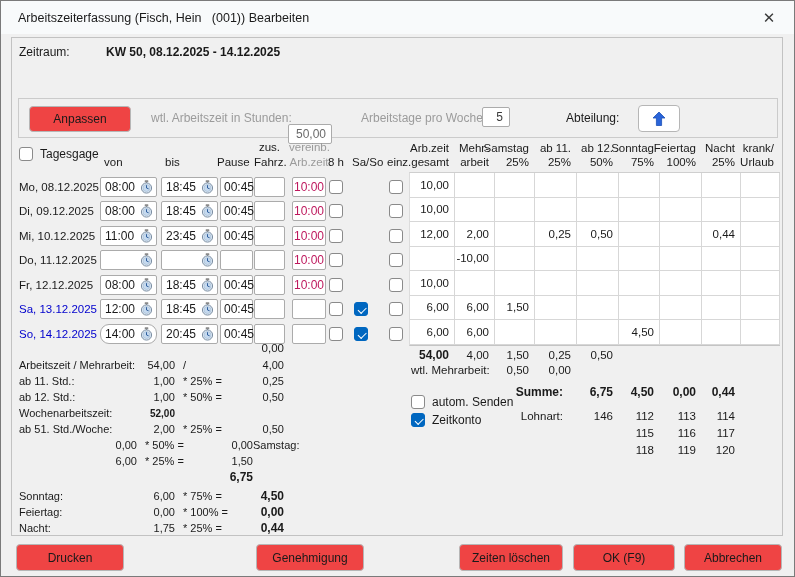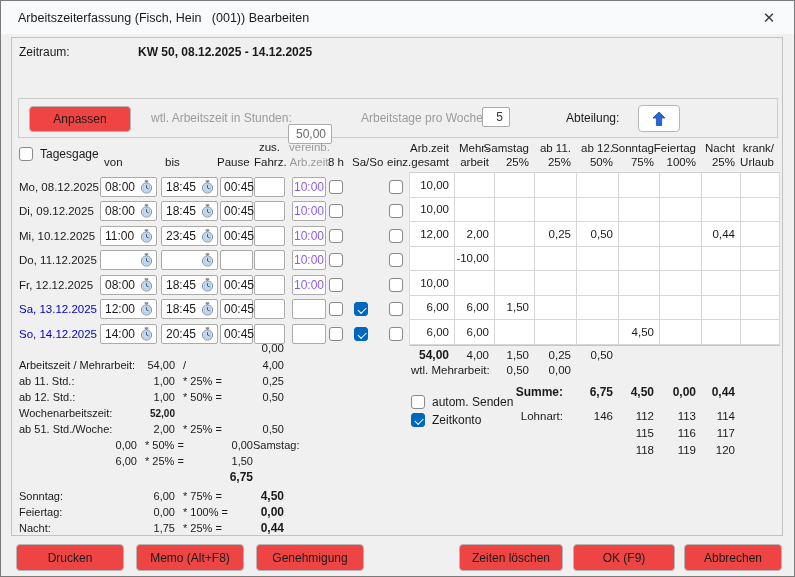--- a/index.html
+++ b/index.html
@@ -25,21 +25,21 @@
   
   .btn{position:absolute;background:#ef4444;border:1px solid #b6b6b6;border-radius:4px;
        display:flex;align-items:center;justify-content:center;font-size:12px;color:#1a1a1a;cursor:pointer;}
   
   .field{position:absolute;background:#fff;border:1px solid #ababab;border-radius:2px;
          box-sizing:border-box;height:20px;display:flex;align-items:center;}
   .tf{width:57px;justify-content:space-between;padding:0 3px 0 4px;}
   .sw{flex:0 0 auto;}
   .pausef{width:33px;padding:0 2px 0 3px;}
   .fahrzf{width:31px;}
-  .verf{width:34px;justify-content:center;color:#8b5cf6;}
+  .verf{width:34px;justify-content:center;color:#be185d;}
   
   .cb{width:14px;height:14px;border:1px solid #8a8a8a;border-radius:3px;background:#fff;
       box-sizing:border-box;position:absolute;cursor:pointer;}
   .cb[data-checked="true"]{background:#0067c0;border-color:#0067c0;}
   .cb[data-checked="true"]::after{content:"";position:absolute;left:2.5px;top:3.5px;width:7px;height:3.5px;
       border-left:1.6px solid #fff;border-bottom:1.6px solid #fff;transform:rotate(-45deg);}
   .cbx{position:absolute;display:flex;align-items:center;gap:7px;}
   .cbx .cb{position:relative;flex:0 0 auto;}
   
   .day-row{position:absolute;left:0;width:795px;height:21px;}
@@ -72,21 +72,21 @@
 <div class="window">
 
   <div class="titlebar">
     <span class="title">Arbeitszeiterfassung (Fisch, Hein   (001)) Bearbeiten</span>
     <span class="closebtn">✕</span>
   </div>
 
   <div class="frame"></div>
 
   <span class="lbl" style="left:18px;top:44px;">Zeitraum:</span>
-  <span class="lbl b" style="left:105px;top:44px;margin-left:32px;">KW 50, 08.12.2025 - 14.12.2025</span>
+  <span class="lbl b" style="left:105px;top:44px;">KW 50, 08.12.2025 - 14.12.2025</span>
 
   <div class="groupbox"></div>
   <div class="btn" style="left:28px;top:105px;width:100px;height:24px;">Anpassen</div>
   <span class="lbl gray" style="left:150px;top:110px;">wtl. Arbeitszeit in Stunden:</span>
   <div class="field" style="left:287px;top:106px;width:44px;justify-content:flex-end;padding-right:5px;color:#6a6a6a;margin-top:17px;">
     <span>50,00</span>
   </div>
   <span class="lbl gray" style="left:360px;top:110px;">Arbeitstage pro Woche:</span>
   <div class="field" style="left:481px;top:106px;width:28px;justify-content:flex-end;padding-right:6px;color:#3a3a3a;">
     <span>5</span>
@@ -352,21 +352,21 @@
     <div class="field verf" style="left:291px;">
         <span></span>
       </div>
     <span class="cb" style="left:328px;top:3px;" data-checked="false"></span>
     <span class="cb" style="left:353px;top:3px;" data-checked="true"></span>
     <span class="cb" style="left:388px;top:3px;" data-checked="false"></span>
   </div>
 
   <div class="day-row" style="top:323px;">
     <span class="day-label blue">So, 14.12.2025</span>
-    <div class="field tf" style="left:99px;">
+    <div class="field tf" style="left:99px;border-radius:9px;">
         <span>14:00</span>
         <svg class="sw" width="13" height="14" viewBox="0 0 13 14">
           <rect x="4.7" y="0.3" width="3.6" height="1.7" rx="0.5" fill="#8a8a8a"></rect>
           <rect x="5.8" y="1.8" width="1.4" height="1.2" fill="#8a8a8a"></rect>
           <circle cx="6.5" cy="8" r="5.1" fill="#dce9f5" stroke="#7d8fa3"></circle>
           <circle cx="6.5" cy="8" r="3.5" fill="#c6daef" stroke="#a4bad0" stroke-width="0.6"></circle>
           <line x1="6.5" y1="8" x2="6.5" y2="5.2" stroke="#2f5f9e"></line>
           <line x1="6.5" y1="8" x2="8.6" y2="8.8" stroke="#2f5f9e"></line>
         </svg>
       </div>
@@ -557,19 +557,18 @@
     <div class="tc">116</div>
     <div class="tc">117</div>
     <div class="tc" style="grid-column:1/5;"></div>
     <div class="tc"></div>
     <div class="tc">118</div>
     <div class="tc">119</div>
     <div class="tc">120</div>
   </div>
 
   <div class="btn" style="left:15px;top:543px;width:106px;height:25px;">Drucken</div>
-  <div class="btn" style="left:135px;top:543px;width:106px;height:25px;">Memo (Alt+F8)</div>
   <div class="btn" style="left:255px;top:543px;width:106px;height:25px;">Genehmigung</div>
   <div class="btn" style="left:458px;top:543px;width:102px;height:25px;">Zeiten löschen</div>
   <div class="btn" style="left:572px;top:543px;width:100px;height:25px;">OK (F9)</div>
   <div class="btn" style="left:683px;top:543px;width:96px;height:25px;">Abbrechen</div>
 
 </div>
 
 </body></html>

